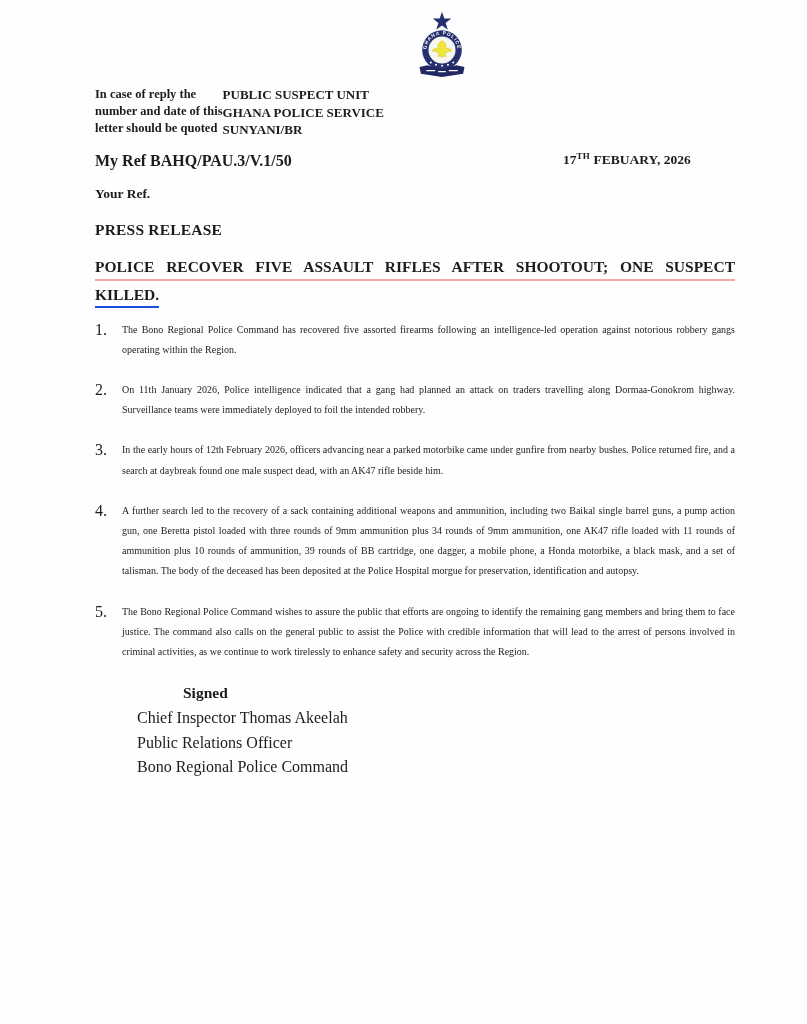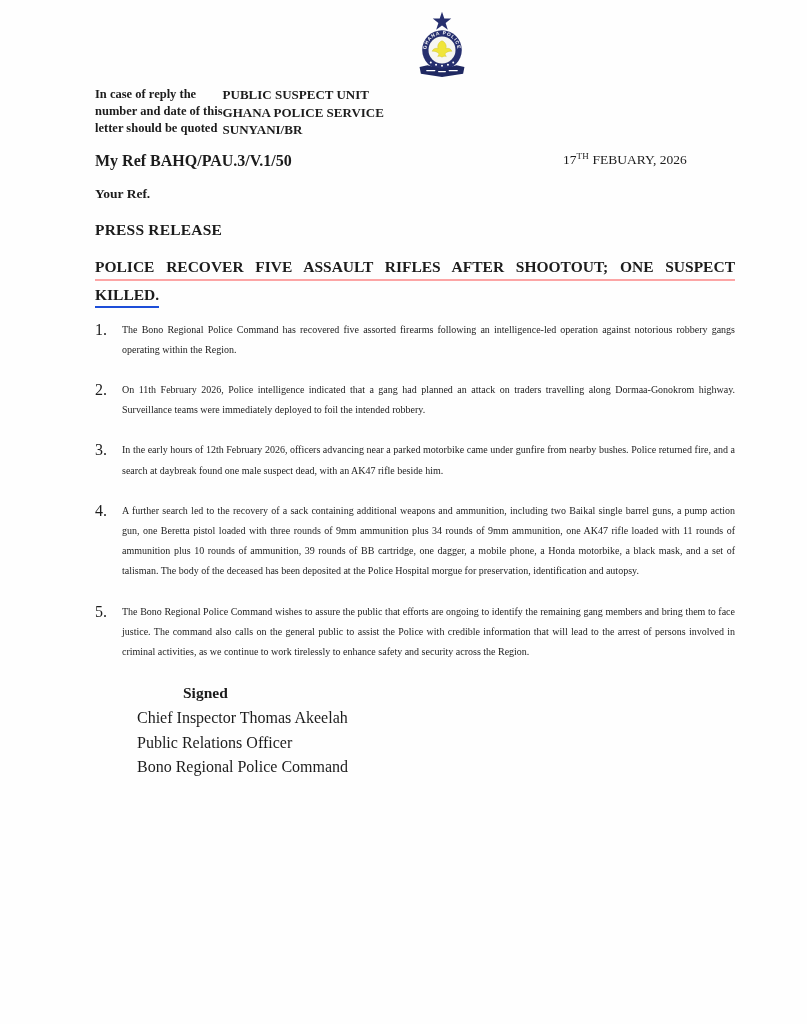--- a/index.html
+++ b/index.html
@@ -11,21 +11,21 @@
   }
   
   .logo-wrap { display: flex; justify-content: center; transform: translateX(27px); }
   .crest { width: 66px; height: 72px; }
   
   .header-row { display: flex; margin-top: 4px; }
   .left-note { font-weight: bold; font-size: 12.5px; line-height: 17px; }
   .right-block { font-weight: bold; font-size: 13px; line-height: 17.5px; width: 172px; }
   .ref-row { display: flex; justify-content: space-between; margin-top: 13px; }
   .my-ref { font-weight: bold; font-size: 16px; }
-  .date-cell { width: 172px; font-weight: normal; font-size: 13.5px; }
+  .date-cell { width: 172px; font-weight: bold; font-size: 13.5px; }
   .date-cell .ord { font-size: 9px; position: relative; top: -4.5px; letter-spacing: 0.3px; }
   .your-ref { margin-top: 16px; font-weight: bold; font-size: 13.5px; }
   
   .press-release { margin-top: 19px; font-weight: bold; font-size: 15.5px; letter-spacing: 0.2px; }
   .doc-title { margin-top: 18px; font-weight: bold; font-size: 15.5px; }
   .title-line1 {
     text-align: justify; text-align-last: justify;
     border-bottom: 2px solid #fca5a5; padding-bottom: 3px; line-height: 19px;
   }
   .title-line2 { margin-top: 4px; line-height: 19px; }
@@ -106,21 +106,21 @@
     <div class="title-line2"><span>KILLED.</span></div>
   </div>
 
   <div class="plist">
     <div class="pitem">
       <div class="pnum">1.</div>
       <div class="ptext">The Bono Regional Police Command has recovered five assorted firearms following an intelligence-led operation against notorious robbery gangs operating within the Region.</div>
     </div>
     <div class="pitem">
       <div class="pnum">2.</div>
-      <div class="ptext">On 11th February 2026, Police intelligence indicated that a gang had planned an attack on traders travelling along Dormaa-Gonokrom highway. Surveillance teams were immediately deployed to foil the intended robbery.</div>
+      <div class="ptext">On 11th January 2026, Police intelligence indicated that a gang had planned an attack on traders travelling along Dormaa-Gonokrom highway. Surveillance teams were immediately deployed to foil the intended robbery.</div>
     </div>
     <div class="pitem">
       <div class="pnum">3.</div>
       <div class="ptext">In the early hours of 12th February 2026, officers advancing near a parked motorbike came under gunfire from nearby bushes. Police returned fire, and a search at daybreak found one male suspect dead, with an AK47 rifle beside him.</div>
     </div>
     <div class="pitem">
       <div class="pnum">4.</div>
       <div class="ptext">A further search led to the recovery of a sack containing additional weapons and ammunition, including two Baikal single barrel guns, a pump action gun, one Beretta pistol loaded with three rounds of 9mm ammunition plus 34 rounds of 9mm ammunition, one AK47 rifle loaded with 11 rounds of ammunition plus 10 rounds of ammunition, 39 rounds of BB cartridge, one dagger, a mobile phone, a Honda motorbike, a black mask, and a set of talisman. The body of the deceased has been deposited at the Police Hospital morgue for preservation, identification and autopsy.</div>
     </div>
     <div class="pitem">

